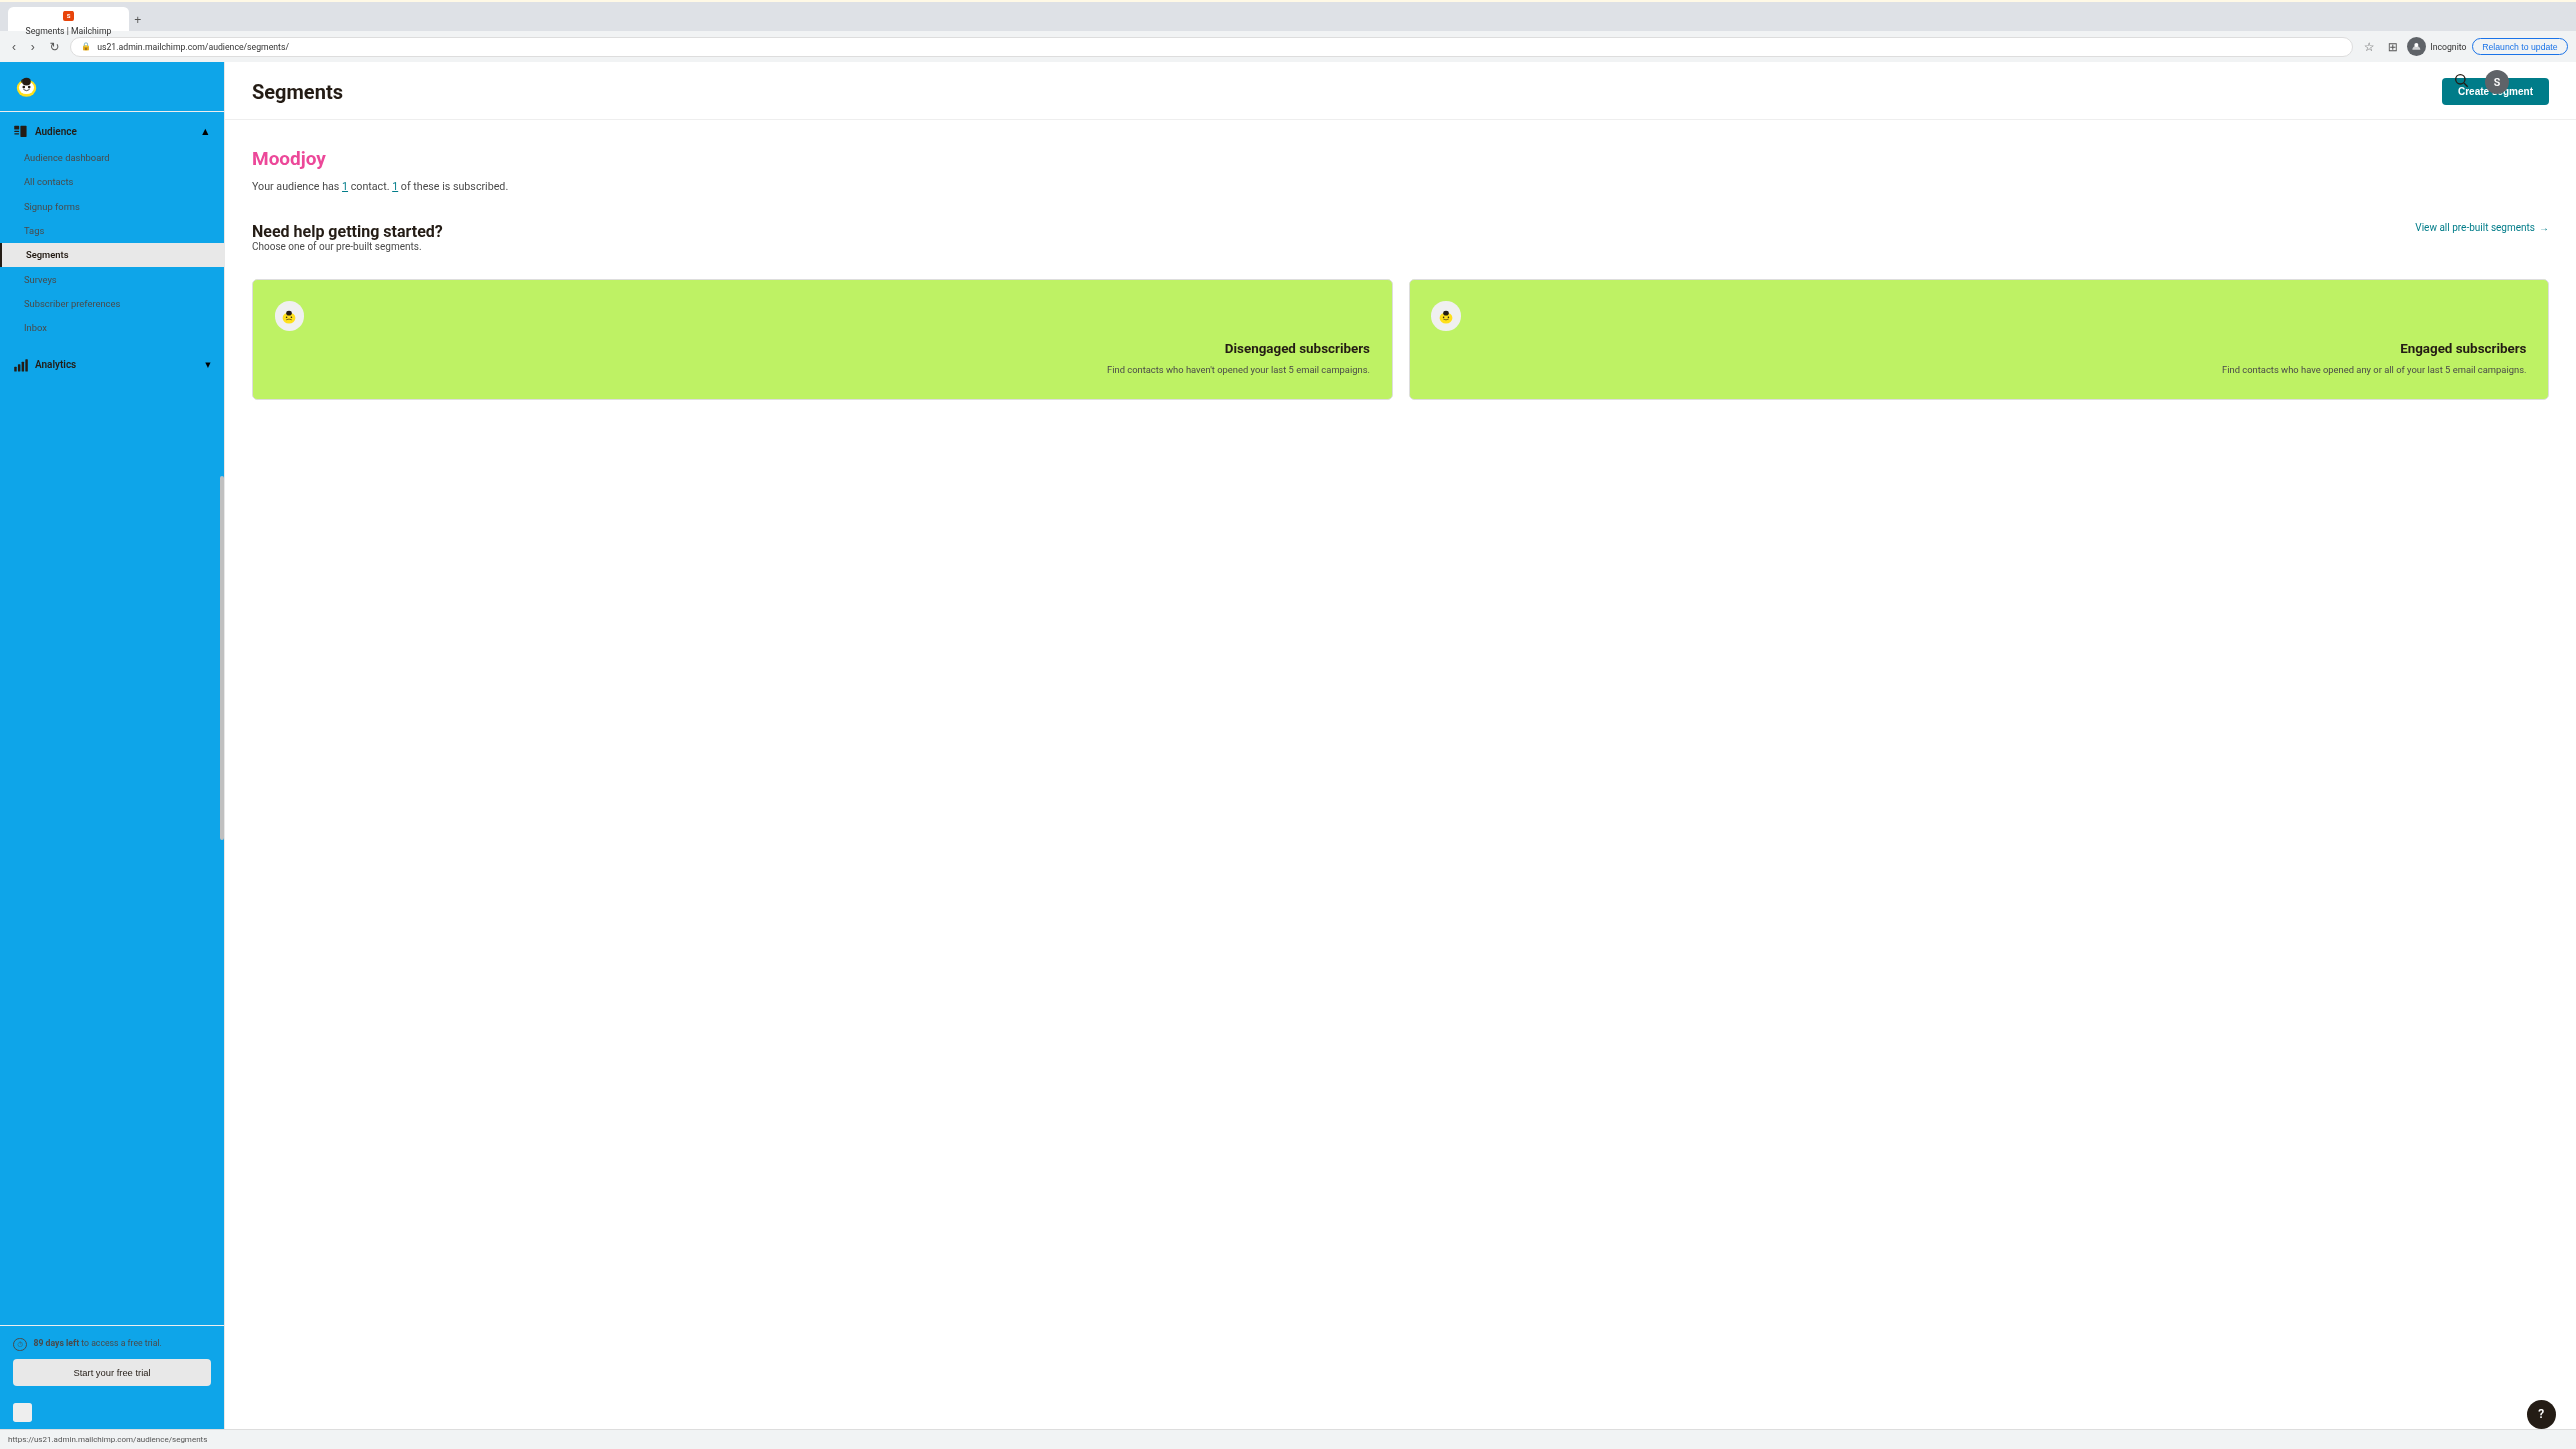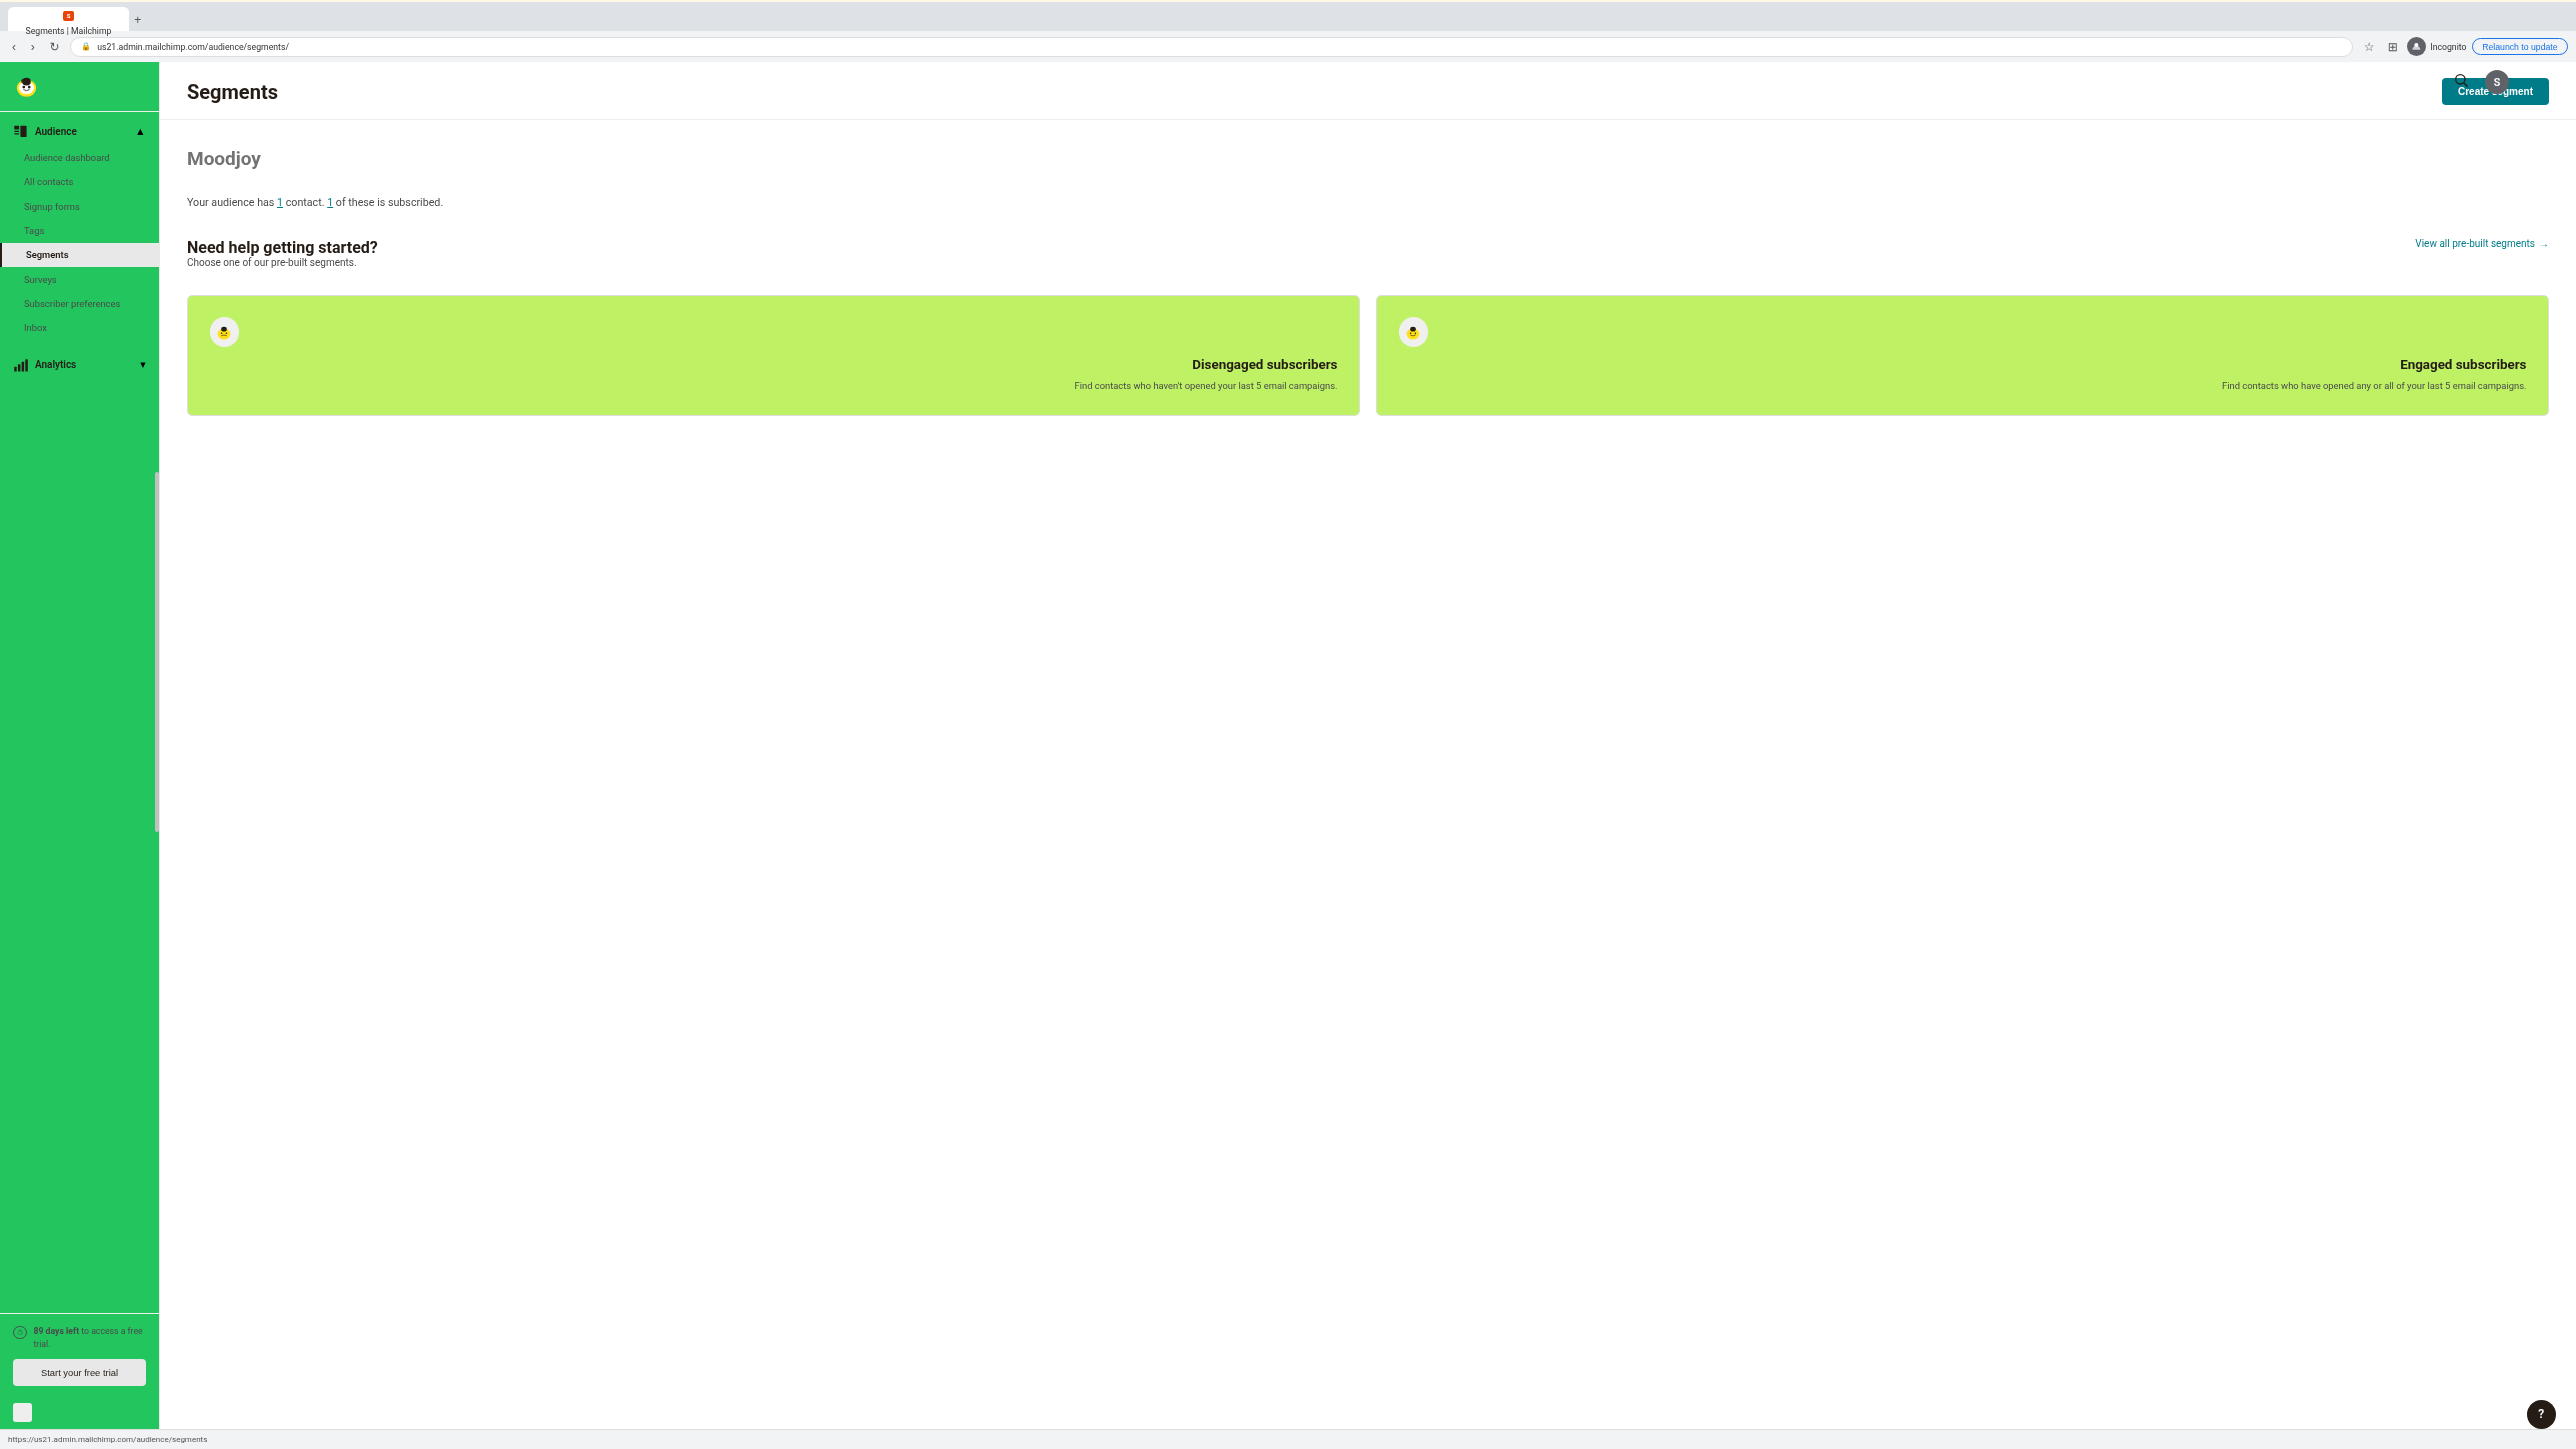--- a/index.html
+++ b/index.html
@@ -20,21 +20,21 @@
     .toolbar-actions { display: flex; align-items: center; gap: 5.4px; }
     .toolbar-btn { background: transparent; border: none; cursor: pointer; color: #555; font-size: 12px; padding: 2.7px 4px; border-radius: 50%; }
     .incognito-badge { display: flex; align-items: center; gap: 4px; font-size: 8.7px; color: #333; }
     .incognito-icon { width: 19px; height: 19px; background: #5f6368; border-radius: 50%; display: flex; align-items: center; justify-content: center; color: white; font-size: 9.4px; }
     .relaunch-btn { background: transparent; border: 1.3px solid #1a73e8; color: #1a73e8; border-radius: 10.7px; padding: 2.7px 9.4px; font-size: 8.7px; cursor: pointer; font-weight: 500; }
 
     
     .app-container { display: flex; flex: 1; overflow: hidden; background: #fff; }
 
     
-    .sidebar { width: 160px; background: #22c55e; border-right: 0.7px solid #e8e8e8; display: flex; flex-direction: column; overflow: hidden; flex-shrink: 0; justify-content: flex-end; }
+    .sidebar { width: 225px; background: #0ea5e9; border-right: 0.7px solid #e8e8e8; display: flex; flex-direction: column; overflow: hidden; flex-shrink: 0; justify-content: flex-end; }
     .sidebar-header { padding: 10.7px 13.4px; display: flex; align-items: center; gap: 8px; border-bottom: 0.7px solid #eee; }
     .mailchimp-logo { width: 27px; height: 27px; }
     .sidebar-scroll { flex: 1; overflow-y: auto; padding-bottom: 10.7px; }
     .sidebar-section { padding: 5.4px 0; }
     .sidebar-section-header { display: flex; align-items: center; justify-content: space-between; padding: 6.7px 13.4px; cursor: pointer; }
     .sidebar-section-title { font-size: 10px; font-weight: 600; color: #241c15; display: flex; align-items: center; gap: 6.7px; }
     .section-icon { width: 14.8px; height: 14.8px; color: #241c15; }
     .sidebar-item { padding: 6.7px 13.4px 6.7px 24px; font-size: 9.4px; color: #4a4a4a; cursor: pointer; display: block; text-decoration: none; }
     .sidebar-item.active { background: #e8e8e8; font-weight: 600; color: #241c15; border-left: 2px solid #241c15; }
     .trial-banner { padding: 10.7px 13.4px; border-top: 0.7px solid #eee; margin-top: auto; }
@@ -43,21 +43,21 @@
     .trial-btn { width: 100%; background: #e8e8e8; border: none; border-radius: 4px; padding: 8px; font-size: 9.4px; font-weight: 500; color: #241c15; cursor: pointer; }
     .sidebar-footer { padding: 6.7px 13.4px; }
     .sidebar-footer-item { width: 19px; height: 19px; background: #eee; border-radius: 2.7px; }
 
     
     .main-content { flex: 1; overflow-y: auto; background: #fff; position: relative; }
     .main-header { display: flex; align-items: center; justify-content: space-between; padding: 16px 27px 13.4px; border-bottom: 0.7px solid #eee; }
     .page-title { font-size: 20px; font-weight: 700; color: #241c15; }
     .create-btn { background: #007c89; color: white; border: none; border-radius: 4px; padding: 8px 16px; font-size: 10px; font-weight: 600; cursor: pointer; }
     .main-body { padding: 27px; }
-    .audience-name { font-size: 19px; font-weight: 700; color: #737373; margin-bottom: 24px; }
+    .audience-name { font-size: 19px; font-weight: 700; color: #ec4899; margin-bottom: 8px; }
     .audience-desc { font-size: 10.7px; color: #4a4a4a; margin-bottom: 27px; line-height: 1.6; }
     .audience-desc a { color: #007c89; text-decoration: underline; }
     .help-section { margin-top: 13.4px; }
     .help-header { display: flex; align-items: flex-start; justify-content: space-between; margin-bottom: 5.4px; }
     .help-title { font-size: 16px; font-weight: 700; color: #241c15; }
     .help-subtitle { font-size: 10px; color: #4a4a4a; margin-bottom: 21.5px; }
     .view-all-link { color: #007c89; font-size: 10px; text-decoration: none; display: flex; align-items: center; gap: 4px; white-space: nowrap; }
     .segments-grid { display: grid; grid-template-columns: 1fr 1fr; gap: 16px; }
     .segment-card { border: 0.7px solid #ddd; border-radius: 5.4px; padding: 21.5px; background: #bef264; cursor: pointer; text-align: right; }
     .card-logo { width: 29.5px; height: 29.5px; margin-bottom: 10.7px; }

